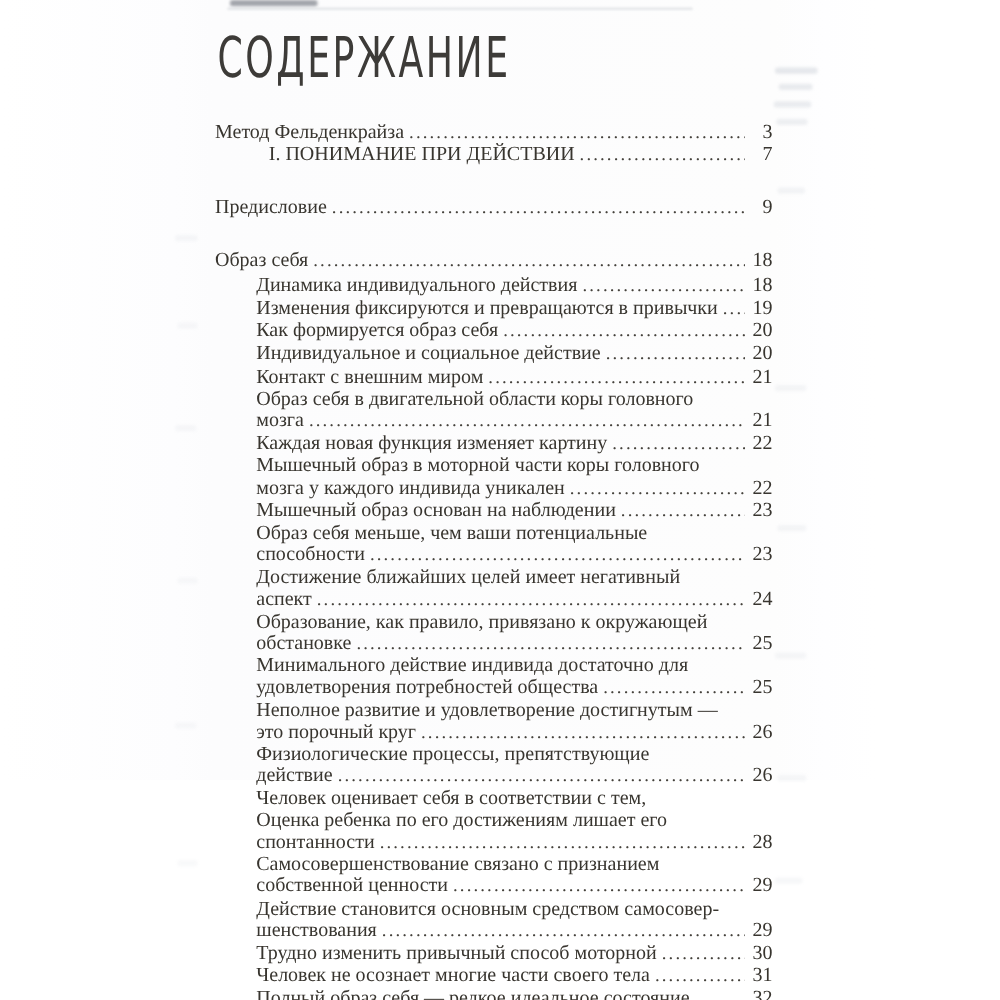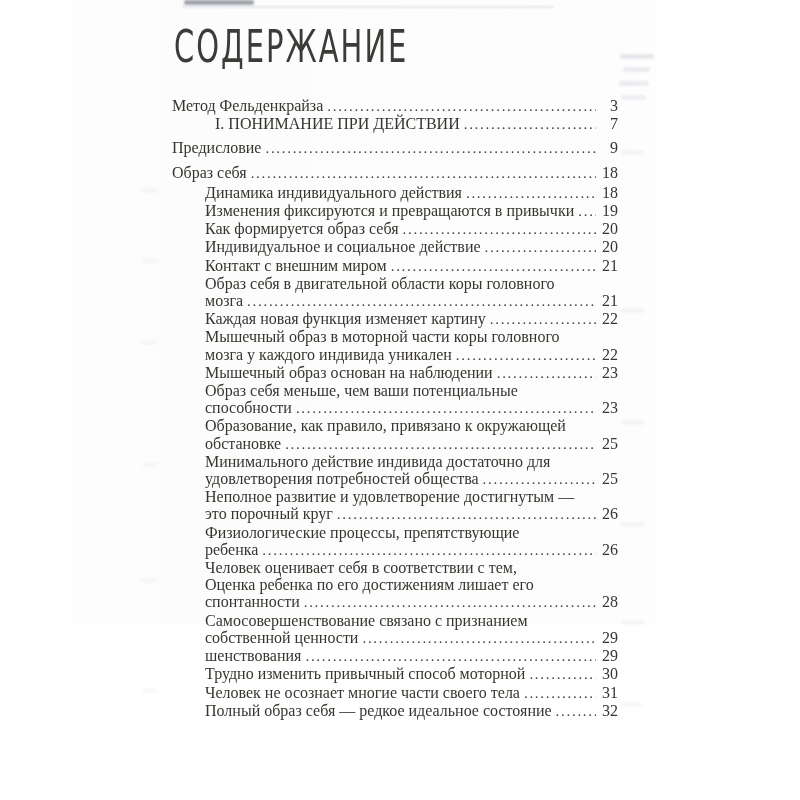--- a/index.html
+++ b/index.html
@@ -42,21 +42,21 @@
     transform-origin: top left;
     white-space: nowrap;
   }
   
   .toc {
     position: absolute; left: 172px; top: 97px; width: 446px;
     color: #38352f;
     font-size: 16px;
   }
   .entry { margin: 0; }
-  .entry.chapter { margin-top: 6px; }
+  .entry.chapter { margin-top: 24px; }
   .entry.chapter:first-child { margin-top: 0; }
   .entry.chapter + .entry.item { margin-top: 2px; }
   .tline {
     display: flex; align-items: baseline;
     line-height: 17.2px;
     white-space: nowrap;
   }
   .entry.item .tline { margin-left: 33px; }
   .entry.part .tline { margin-left: 43px; justify-content: flex-end; }
   .txt { flex: 0 0 auto; }
@@ -200,20 +200,30 @@
           <span class="txt">Образ себя меньше, чем ваши потенциальные</span>
         </div>
         <div class="tline">
           <span class="txt">способности</span>
           <span class="dots"></span>
           <span class="pnum">23</span>
         </div>
       </div>
       <div class="entry item">
         <div class="tline">
+          <span class="txt">Достижение ближайших целей имеет негативный</span>
+        </div>
+        <div class="tline">
+          <span class="txt">аспект</span>
+          <span class="dots"></span>
+          <span class="pnum">24</span>
+        </div>
+      </div>
+      <div class="entry item">
+        <div class="tline">
           <span class="txt">Образование, как правило, привязано к окружающей</span>
         </div>
         <div class="tline">
           <span class="txt">обстановке</span>
           <span class="dots"></span>
           <span class="pnum">25</span>
         </div>
       </div>
       <div class="entry item">
         <div class="tline">
@@ -233,21 +243,21 @@
           <span class="txt">это порочный круг</span>
           <span class="dots"></span>
           <span class="pnum">26</span>
         </div>
       </div>
       <div class="entry item">
         <div class="tline">
           <span class="txt">Физиологические процессы, препятствующие</span>
         </div>
         <div class="tline">
-          <span class="txt">ребенка</span>
+          <span class="txt">действие</span>
           <span class="dots"></span>
           <span class="pnum">26</span>
         </div>
       </div>
       <div class="entry item">
         <div class="tline">
           <span class="txt">Человек оценивает себя в соответствии с тем,</span>
         </div>
       </div>
       <div class="entry item">
@@ -265,20 +275,23 @@
           <span class="txt">Самосовершенствование связано с признанием</span>
         </div>
         <div class="tline">
           <span class="txt">собственной ценности</span>
           <span class="dots"></span>
           <span class="pnum">29</span>
         </div>
       </div>
       <div class="entry item">
         <div class="tline">
+          <span class="txt">Действие становится основным средством самосовер-</span>
+        </div>
+        <div class="tline">
           <span class="txt">шенствования</span>
           <span class="dots"></span>
           <span class="pnum">29</span>
         </div>
       </div>
       <div class="entry item">
         <div class="tline">
           <span class="txt">Трудно изменить привычный способ моторной</span>
           <span class="dots"></span>
           <span class="pnum">30</span>

